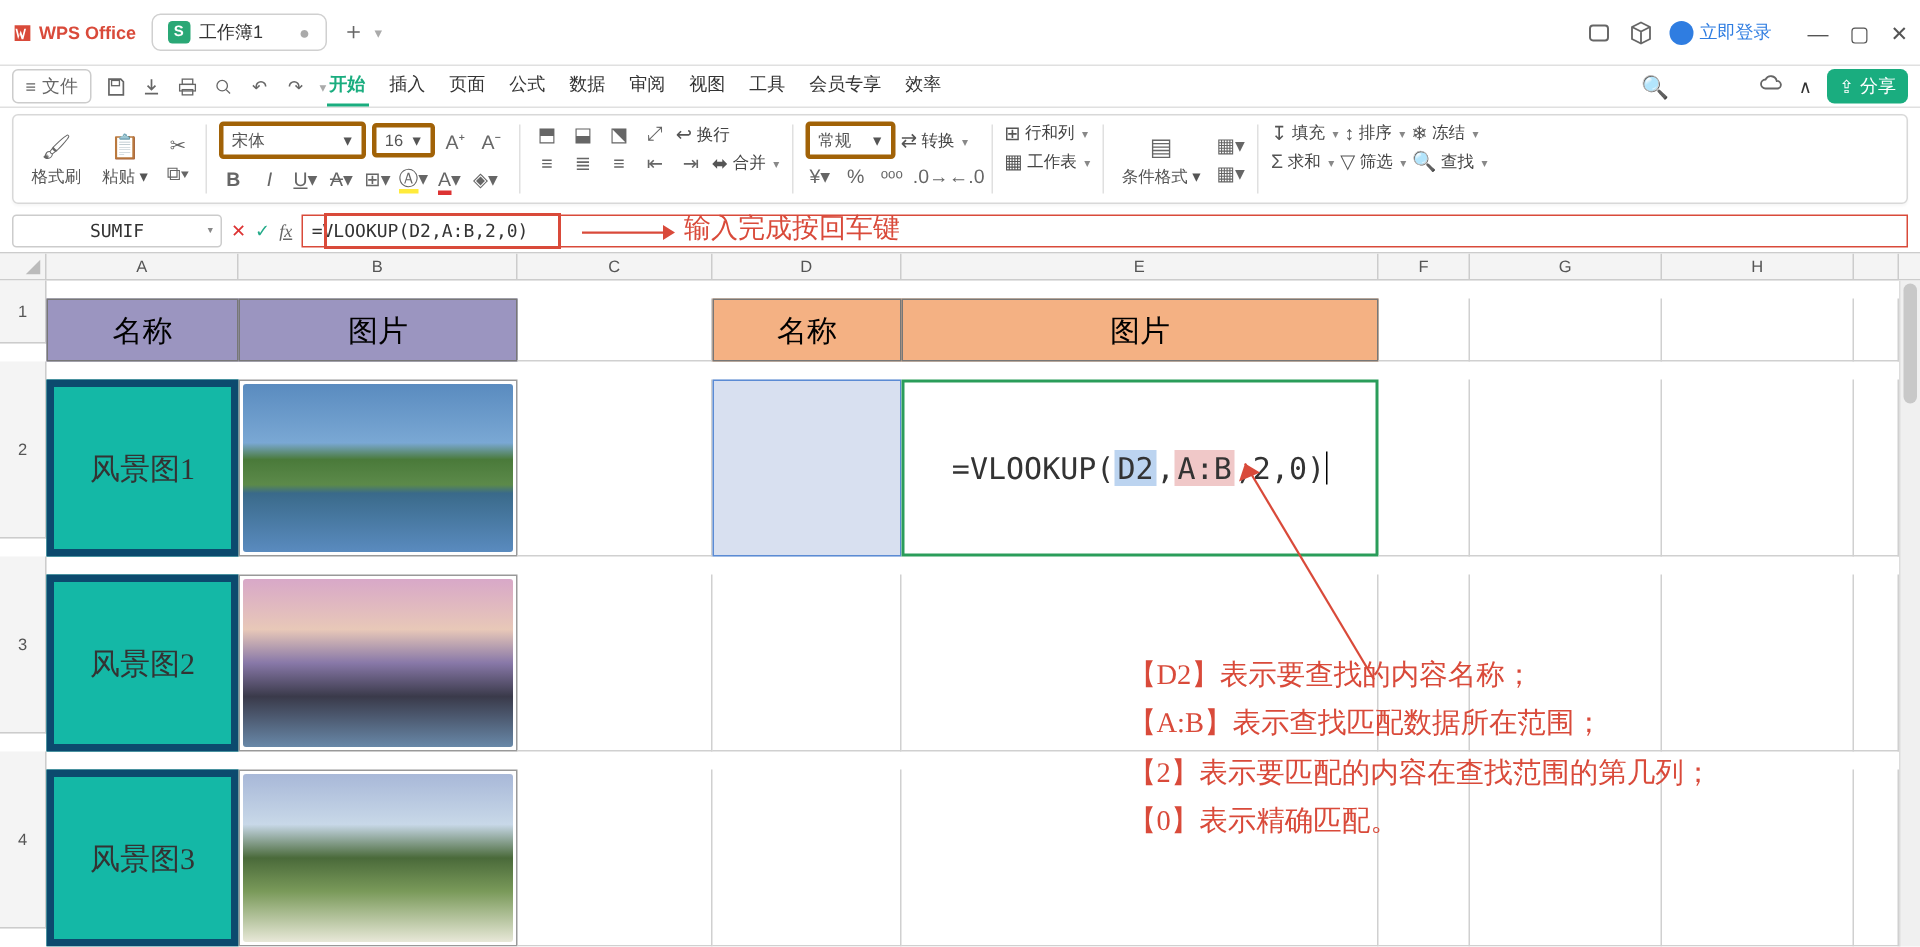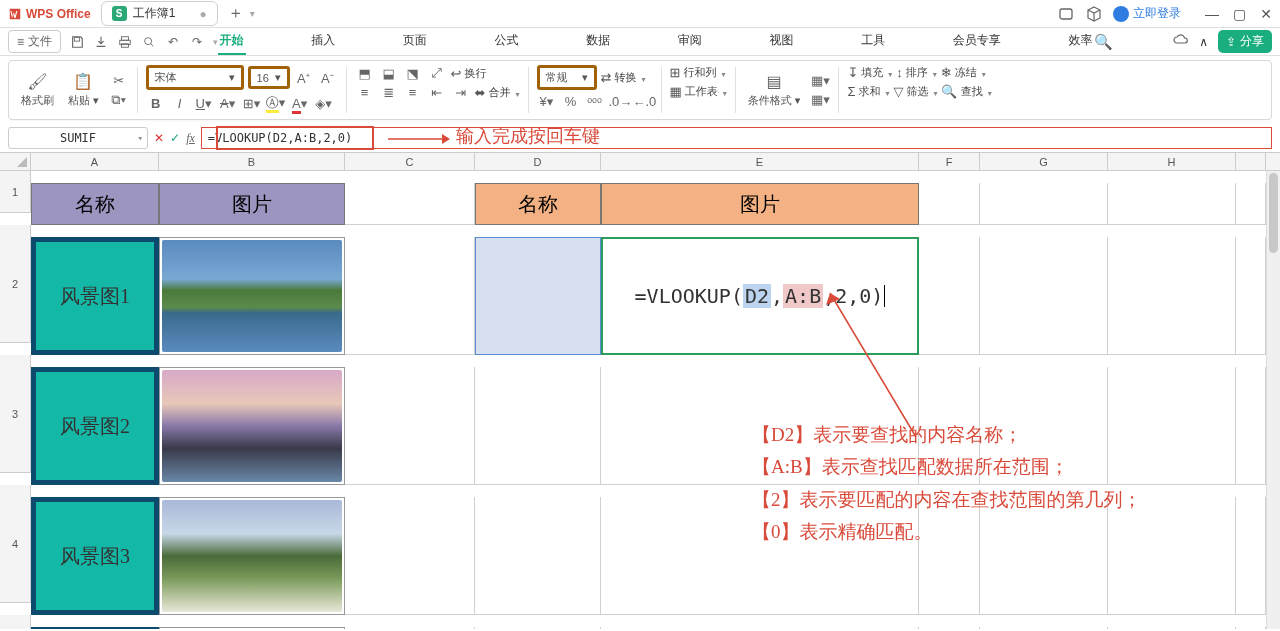--- a/index.html
+++ b/index.html
@@ -1,39 +1,39 @@
 <!DOCTYPE html>
 <html><head>
 <meta charset="utf-8">
 <style>
   * { box-sizing: border-box; margin: 0; padding: 0; }
   body { font-family: "Microsoft YaHei", Arial, sans-serif; font-size: 12px; color: #333; background: #fff; overflow: hidden; width: 1280px; height: 631px; }
   
   
-  .titlebar { height: 28px; display: flex; align-items: center; background: #fff; border-bottom: 1px solid #e0e0e0; padding: 0 8px; }
+  .titlebar { height: 44px; display: flex; align-items: center; background: #fff; border-bottom: 1px solid #e0e0e0; padding: 0 8px; }
   .app-logo { color: #d94a3a; font-weight: bold; margin-right: 10px; display: flex; align-items: center; gap: 4px;}
   .app-logo svg { width:14px; height:14px;}
   .doc-tab { display: flex; align-items: center; background: #fff; border: 1px solid #d0d0d0; border-radius: 6px; padding: 3px 10px; margin-right: 6px; gap:6px; }
   .doc-tab .sheet-icon { background:#2aa876; color:#fff; border-radius:3px; width:15px; height:15px; display:flex; align-items:center; justify-content:center; font-size:10px; font-weight:bold;}
   .doc-tab .dot { color:#aaa; margin-left:18px;}
   .tab-add { width:24px; height:24px; display:flex; align-items:center; justify-content:center; color:#666; cursor:pointer; border-radius:4px; font-size:16px; }
   .titlebar-spacer { flex: 1; }
   .titlebar-right { display: flex; align-items:center; gap:10px; }
   .titlebar-right .ic { width:18px; height:18px; color:#666; display:flex; align-items:center; justify-content:center; }
   .login-link { color:#2f7de1; display:flex; align-items:center; gap:4px; }
   .login-link .av { width:16px; height:16px; border-radius:50%; background:#2f7de1; display:inline-block;}
   .win-btns { display:flex; gap:14px; margin-left:14px; color:#555;}
   .win-btns span { cursor:pointer; font-size:14px;}
   
   
   .menurow { height: 28px; display:flex; align-items:center; padding:0 8px; border-bottom:1px solid #e0e0e0; }
   .menurow .left-tools { display:flex; align-items:center; gap:8px; color:#666;}
   .menurow .left-tools .mlabel { border:1px solid #ccc; border-radius:4px; padding:2px 8px; display:flex; align-items:center; gap:4px; font-size:12px;}
   .menurow .left-tools .ic { width:16px; height:16px; display:flex; align-items:center; justify-content:center; }
-  .menurow .tabs { flex:1; display:flex; justify-content:space-between; gap:12px; }
+  .menurow .tabs { flex:1; display:flex; justify-content:flex-start; gap:12px; }
   .menurow .tabs span { cursor:pointer; padding:4px 2px; color:#333;}
   .menurow .tabs span.active { color:#1aad7f; border-bottom:2px solid #1aad7f; font-weight:bold;}
   .menurow .right-ic { display:flex; align-items:center; gap:10px;}
   .share-btn { background:#1aad7f; color:#fff; border-radius:5px; padding:3px 8px; display:flex; align-items:center; gap:4px; font-size:12px;}
   
   
   .ribbon { height:60px; border:1px solid #d8d8d8; margin:4px 8px; border-radius:4px; display:flex; align-items:stretch; padding:4px 8px; gap:0; box-shadow:0 1px 2px rgba(0,0,0,.04); overflow:hidden;}
   .ribbon .sep { width:1px; background:#e0e0e0; margin:2px 8px;}
   .rgrp { display:flex; flex-direction:column; justify-content:space-around; }
   .rgrp.row { flex-direction:row; align-items:center; gap:6px;}

